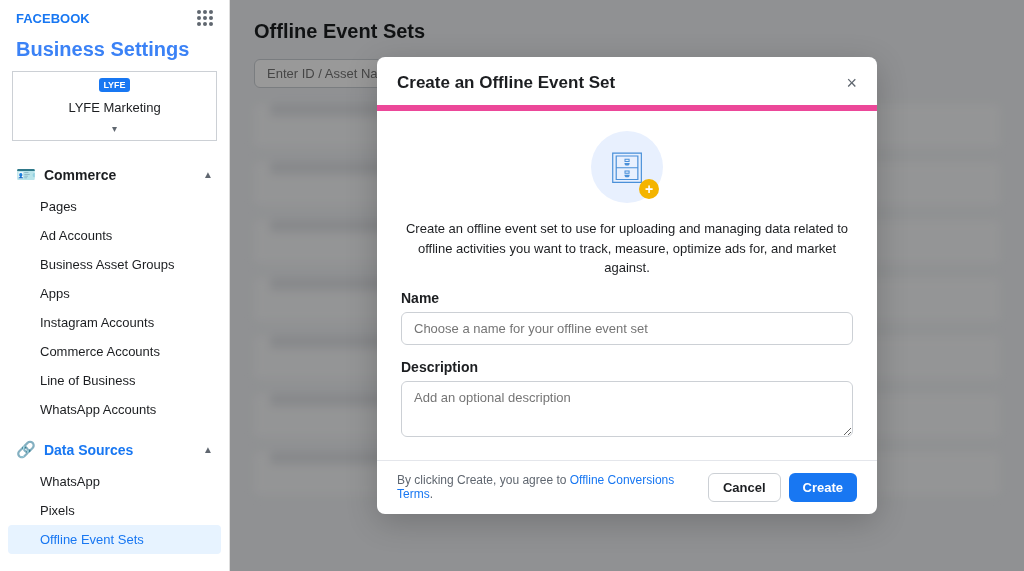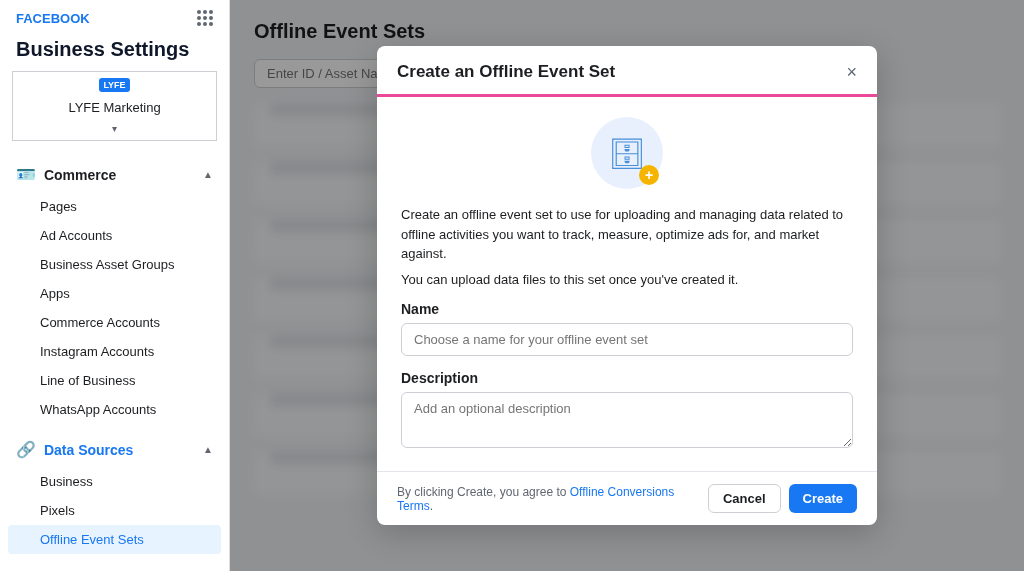--- a/index.html
+++ b/index.html
@@ -36,21 +36,21 @@
     }
     .grid-dot {
       width: 4px;
       height: 4px;
       border-radius: 50%;
       background: #606770;
     }
     .sidebar-title {
       font-size: 20px;
       font-weight: 700;
-      color: #0f172a;
+      color: #3b82f6;
       padding: 8px 16px 10px;
     }
     .account-selector {
       margin: 0 12px 12px;
       border: 1px solid #ccd0d5;
       border-radius: 0;
       padding: 6px 10px;
       display: flex;
       align-items: center;
       gap: 8px;
@@ -207,21 +207,21 @@
     }
     .modal {
       background: #fff;
       border-radius: 8px;
       width: 500px;
       box-shadow: 0 8px 32px rgba(0,0,0,0.2);
       overflow: hidden;
     }
     .modal-header {
       padding: 16px 20px 12px;
-      border-bottom: 3px solid #ec4899;
+      border-bottom: 6px solid #ec4899;
       display: flex;
       align-items: center;
       justify-content: space-between;
     }
     .modal-title {
       font-size: 17px;
       font-weight: 700;
       color: #1c1e21;
     }
     .modal-close {
@@ -268,21 +268,21 @@
       color: #fff;
       font-size: 14px;
       font-weight: 700;
       line-height: 1;
     }
     .modal-description {
       font-size: 13px;
       color: #1c1e21;
       line-height: 1.5;
       margin-bottom: 12px;
-      text-align: left;
+      text-align: center;
     }
     .modal-description p {
       margin-bottom: 6px;
     }
     .form-label {
       font-size: 14px;
       font-weight: 700;
       color: #1c1e21;
       margin-bottom: 6px;
       display: block;
@@ -389,35 +389,35 @@
       <span class="nav-section-title">
         <span class="nav-section-icon">🪪</span>
         <span>Commerce</span>
       </span>
       <span class="collapse-icon">▲</span>
     </div>
     <div class="nav-item">Pages</div>
     <div class="nav-item">Ad Accounts</div>
     <div class="nav-item">Business Asset Groups</div>
     <div class="nav-item">Apps</div>
+    <div class="nav-item">Instagram Accounts</div>
     <div class="nav-item">Commerce Accounts</div>
-    <div class="nav-item">Instagram Accounts</div>
     <div class="nav-item">Line of Business</div>
     <div class="nav-item">WhatsApp Accounts</div>
   </div>
 
   <div class="nav-section">
     <div class="nav-section-header">
       <span class="nav-section-title">
         <span class="nav-section-icon blue">🔗</span>
         <span style="color:#1877f2;">Data Sources</span>
       </span>
       <span class="collapse-icon">▲</span>
     </div>
-    <div class="nav-item">Business</div>
+    <div class="nav-item">WhatsApp</div>
     <div class="nav-item">Pixels</div>
     <div class="nav-item active">Offline Event Sets</div>
   </div>
 </aside>
 
 <main class="main-content">
   <h1 class="page-title">Offline Event Sets</h1>
 
   <div class="toolbar">
     <input class="search-input-main" type="text" placeholder="Enter ID / Asset Name / B..." style="">
@@ -460,21 +460,20 @@
       </div>
       <div class="modal-body">
         <div class="modal-icon-area">
           <div class="modal-icon-circle">
             <span class="db-icon">🗄</span>
             <div class="plus-badge">+</div>
           </div>
         </div>
         <div class="modal-description">
           <p>Create an offline event set to use for uploading and managing data related to offline activities you want to track, measure, optimize ads for, and market against.</p>
-          <p>You can upload data files to this set once you've created it.</p>
         </div>
         <label class="form-label">Name</label>
         <input class="form-input" type="text" placeholder="Choose a name for your offline event set" style="">
         <label class="form-label">Description</label>
         <textarea class="form-textarea" placeholder="Add an optional description" style=""></textarea>
       </div>
       <div class="modal-footer">
         <span class="footer-terms">
           <span>By clicking Create, you agree to </span><a href="#">Offline Conversions Terms</a><span>.</span>
         </span>

